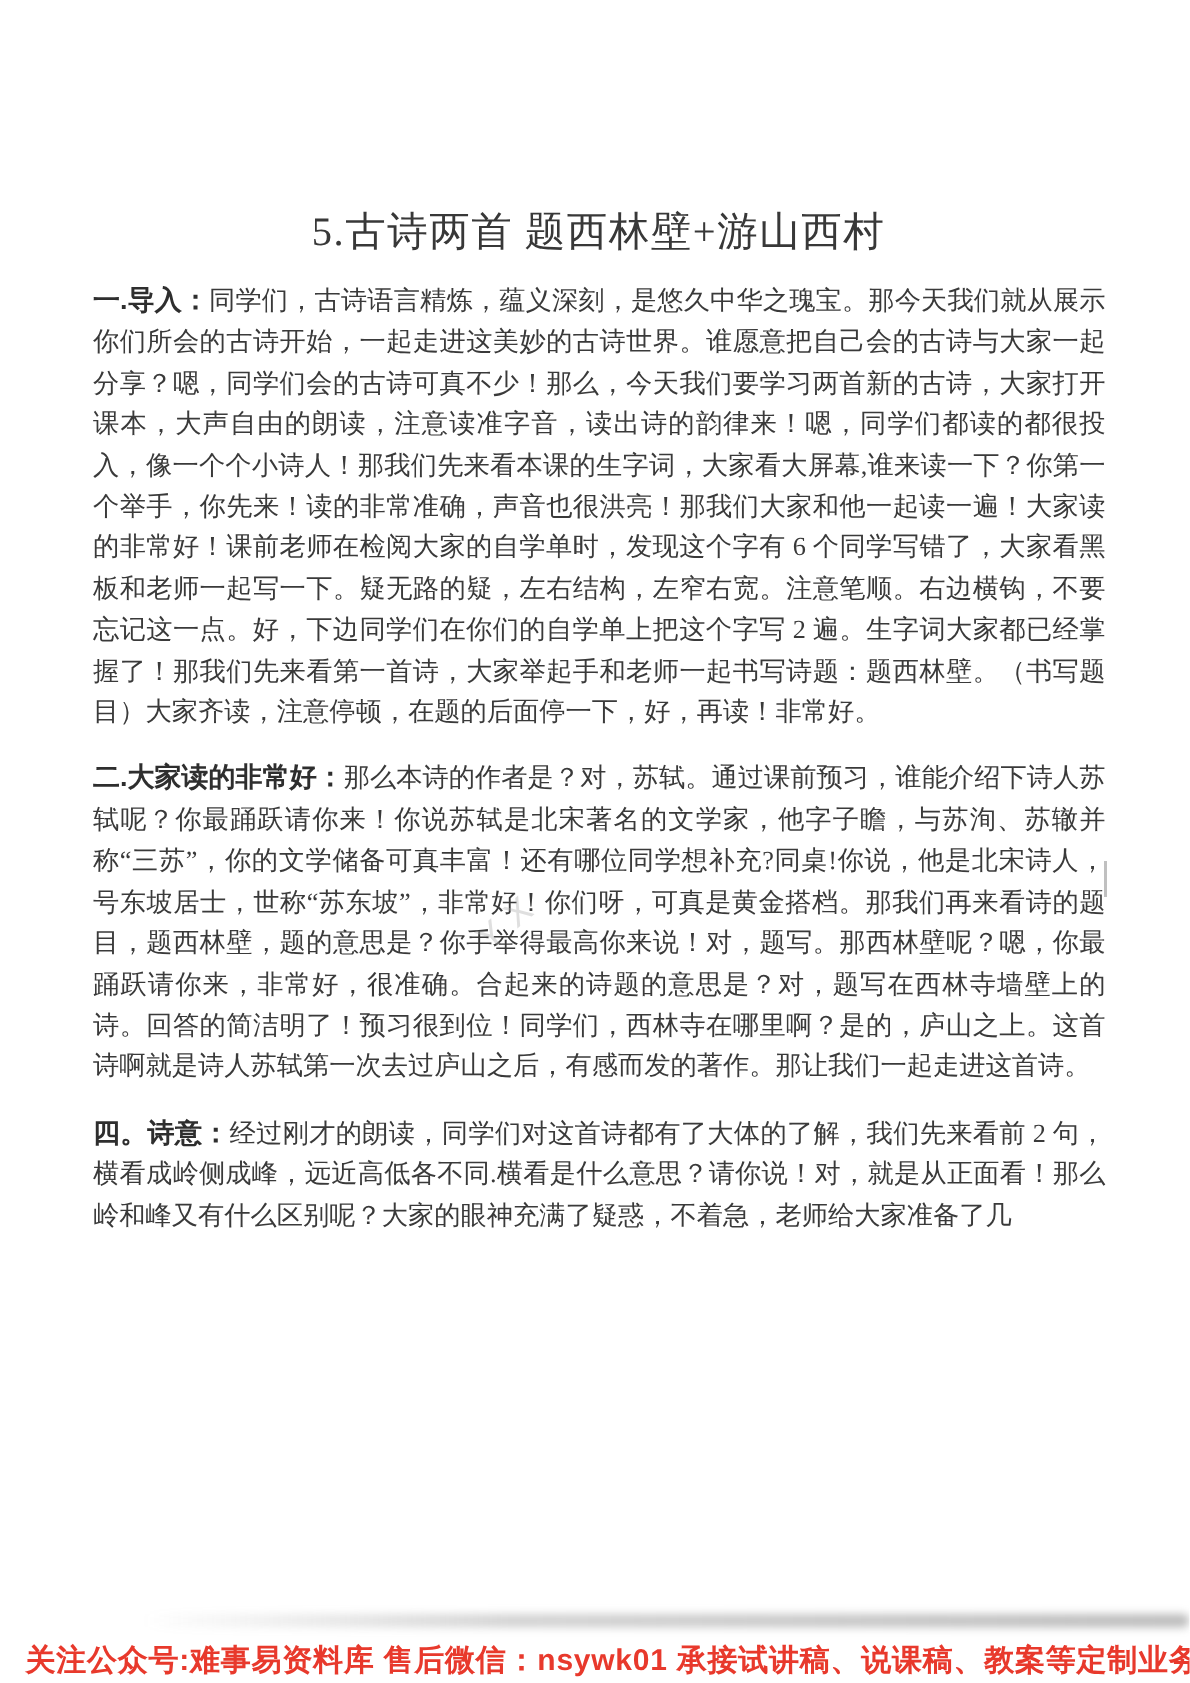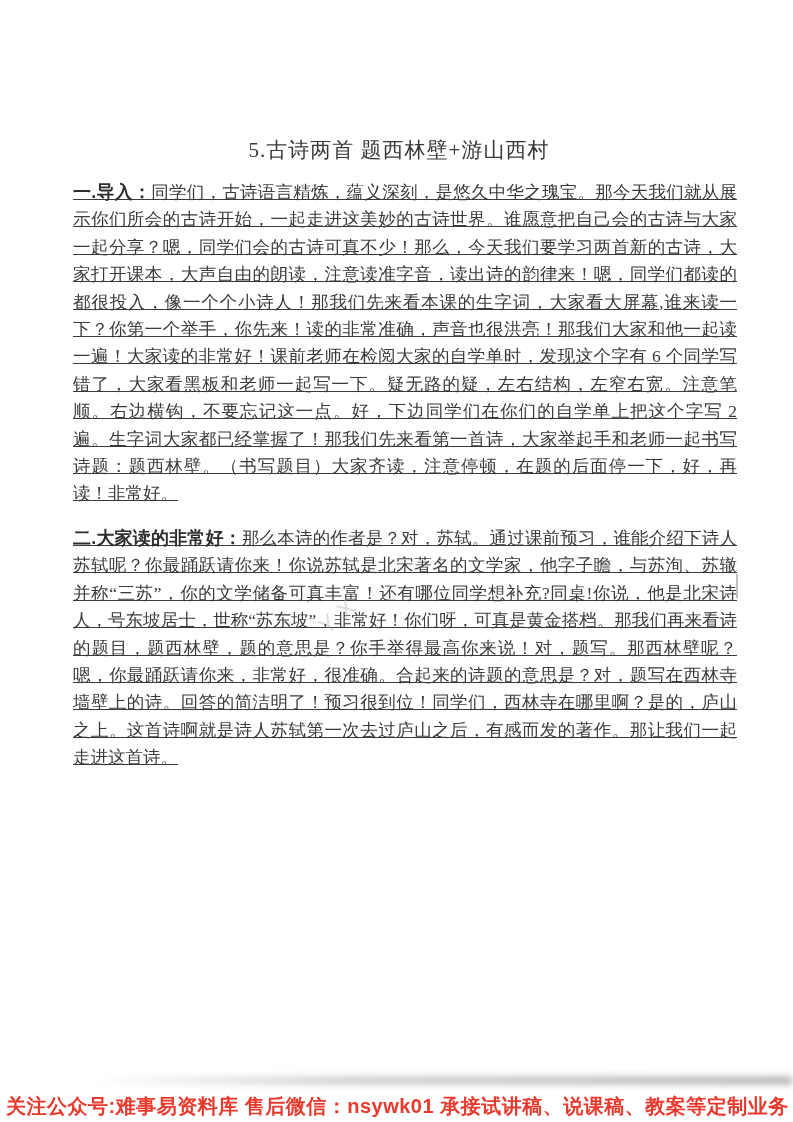--- a/index.html
+++ b/index.html
@@ -17,32 +17,31 @@
     inset: 0;
   }
   .doc {
     position: absolute;
     left: 61px;
     right: 56px;
     top: 136px;
   }
   .doc-title {
     text-align: center;
-    font-size: 21px;
+    font-size: 27px;
     font-weight: normal;
     margin: 0 0 15px 0;
     letter-spacing: 1px;
     color: #383838;
   }
   p.para {
     text-align: justify;
     font-size: 17.5px;
     line-height: 27.4px;
-    margin: 0 0 17px 12px;
-    text-decoration: underline;
+    margin: 0 0 17px 1px;
   }
   p.para:last-child { margin-bottom: 0; }
   .plabel {
     font-family: "Liberation Sans", "DejaVu Sans", sans-serif;
     font-weight: bold;
     font-size: 18px;
     color: #2e2e2e;
   }
   .watermark {
     position: absolute;
@@ -74,41 +73,42 @@
       rgba(110,110,110,0.30) 35%,
       rgba(95,95,95,0.42) 100%);
     filter: blur(3px);
     border-radius: 5px;
   }
   .footer-banner {
     position: absolute;
     left: 0;
     right: 0;
     bottom: 2px;
-    padding: 0 6px;
+    padding: 0 17px;
     font-family: "Liberation Sans", "DejaVu Sans", sans-serif;
     font-weight: bold;
     font-size: 20px;
     white-space: nowrap;
     letter-spacing: 0.5px;
   }
 </style>
 </head>
 <body>
 
 <div class="page">
 
   <div class="doc">
     <h1 class="doc-title">5.古诗两首 题西林壁+游山西村</h1>
 
     <p class="para"><span class="plabel">一.导入：</span><span>同学们，古诗语言精炼，蕴义深刻，是悠久中华之瑰宝。那今天我们就从展示你们所会的古诗开始，一起走进这美妙的古诗世界。谁愿意把自己会的古诗与大家一起分享？嗯，同学们会的古诗可真不少！那么，今天我们要学习两首新的古诗，大家打开课本，大声自由的朗读，注意读准字音，读出诗的韵律来！嗯，同学们都读的都很投入，像一个个小诗人！那我们先来看本课的生字词，大家看大屏幕,谁来读一下？你第一个举手，你先来！读的非常准确，声音也很洪亮！那我们大家和他一起读一遍！大家读的非常好！课前老师在检阅大家的自学单时，发现这个字有 6 个同学写错了，大家看黑板和老师一起写一下。疑无路的疑，左右结构，左窄右宽。注意笔顺。右边横钩，不要忘记这一点。好，下边同学们在你们的自学单上把这个字写 2 遍。生字词大家都已经掌握了！那我们先来看第一首诗，大家举起手和老师一起书写诗题：题西林壁。（书写题目）大家齐读，注意停顿，在题的后面停一下，好，再读！非常好。</span></p>
 
     <p class="para"><span class="plabel">二.大家读的非常好：</span><span>那么本诗的作者是？对，苏轼。通过课前预习，谁能介绍下诗人苏轼呢？你最踊跃请你来！你说苏轼是北宋著名的文学家，他字子瞻，与苏洵、苏辙并称“三苏”，你的文学储备可真丰富！还有哪位同学想补充?同桌!你说，他是北宋诗人，号东坡居士，世称“苏东坡”，非常好！你们呀，可真是黄金搭档。那我们再来看诗的题目，题西林壁，题的意思是？你手举得最高你来说！对，题写。那西林壁呢？嗯，你最踊跃请你来，非常好，很准确。合起来的诗题的意思是？对，题写在西林寺墙壁上的诗。回答的简洁明了！预习很到位！同学们，西林寺在哪里啊？是的，庐山之上。这首诗啊就是诗人苏轼第一次去过庐山之后，有感而发的著作。那让我们一起走进这首诗。</span></p>
 
 
+    <p class="para"><span class="plabel">四。诗意：</span><span>经过刚才的朗读，同学们对这首诗都有了大体的了解，我们先来看前 2 句，横看成岭侧成峰，远近高低各不同.横看是什么意思？请你说！对，就是从正面看！那么岭和峰又有什么区别呢？大家的眼神充满了疑惑，不着急，老师给大家准备了几</span></p>
   </div>
 
   <div class="watermark">YX</div>
 
   <div class="margin-mark"></div>
 
   <div class="scan-smudge"></div>
 
   <div class="footer-banner" style="color: rgb(232, 57, 44);">关注公众号:难事易资料库  售后微信：nsywk01  承接试讲稿、说课稿、教案等定制业务</div>
 

